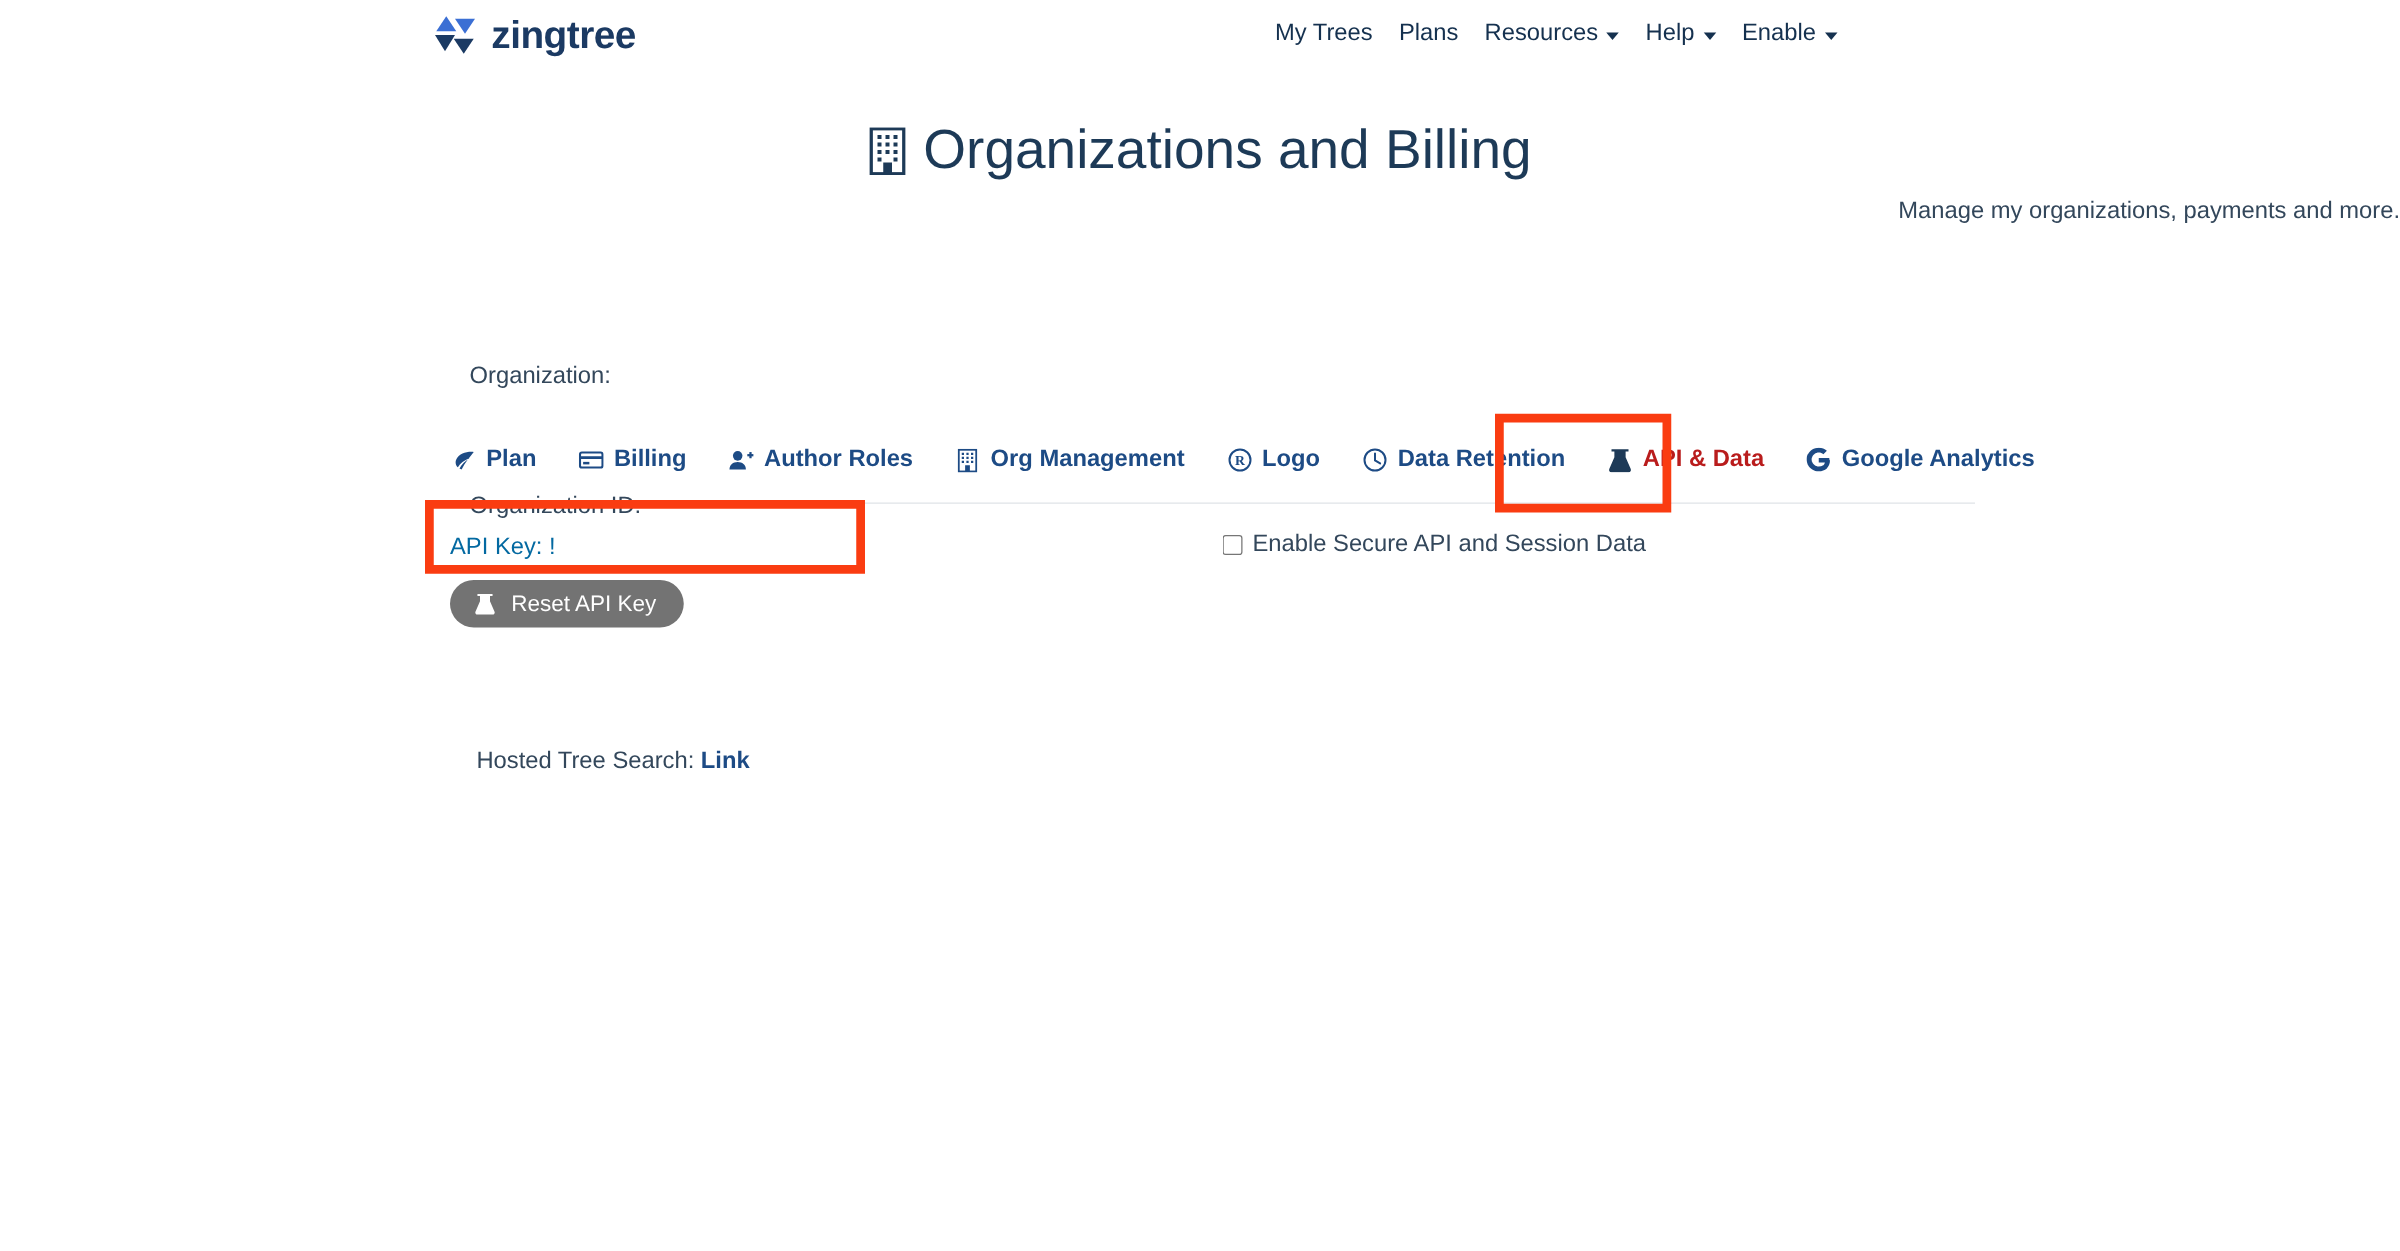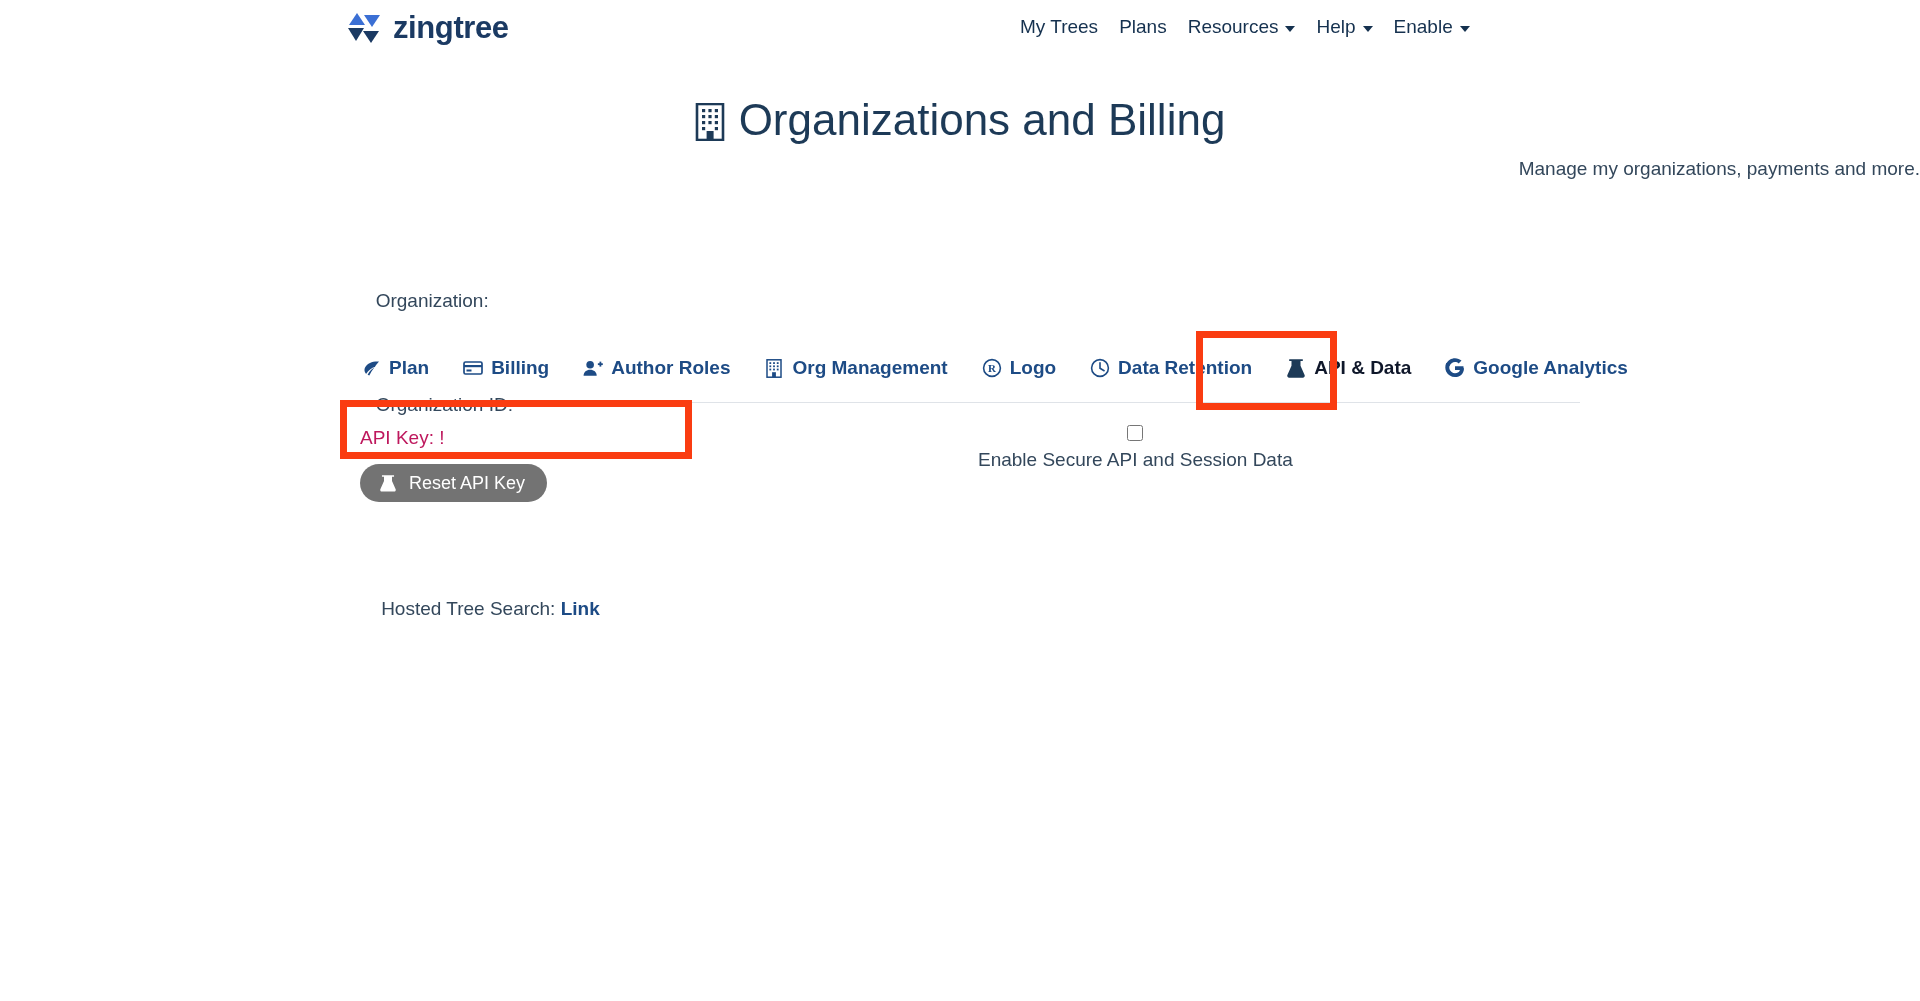--- a/index.html
+++ b/index.html
@@ -137,48 +137,47 @@
     font-size: 19px;
     font-weight: 700;
     color: #1d4b85;
     padding: 0 17px 11px 17px;
     cursor: pointer;
     white-space: nowrap;
     background: transparent;
     border: none;
     font-family: "Liberation Sans", sans-serif;
   }
-  .tab.active { color: #0f172a; }
+  .tab.active { color: #b91c1c; }
   .tab-ico {
     display: inline-flex;
     align-items: center;
     justify-content: center;
     width: 20px; height: 20px;
     flex: none;
   }
 
   
   .api-key-line {
     position: absolute;
     left: 360px;
     top: 427px;
     font-size: 19px;
-    color: #be185d;
+    color: #0369a1;
     white-space: pre;
   }
   .checkbox-row {
     position: absolute;
     left: 978px;
     top: 425px;
     display: flex;
     align-items: center;
     gap: 8px;
     font-size: 19px;
     color: #33475b;
-    flex-direction: column;
   }
   .checkbox-row input {
     width: 16px; height: 16px;
     margin: 0;
     cursor: pointer;
   }
   .checkbox-row label { cursor: pointer; }
 
   .reset-btn {
     position: absolute;

